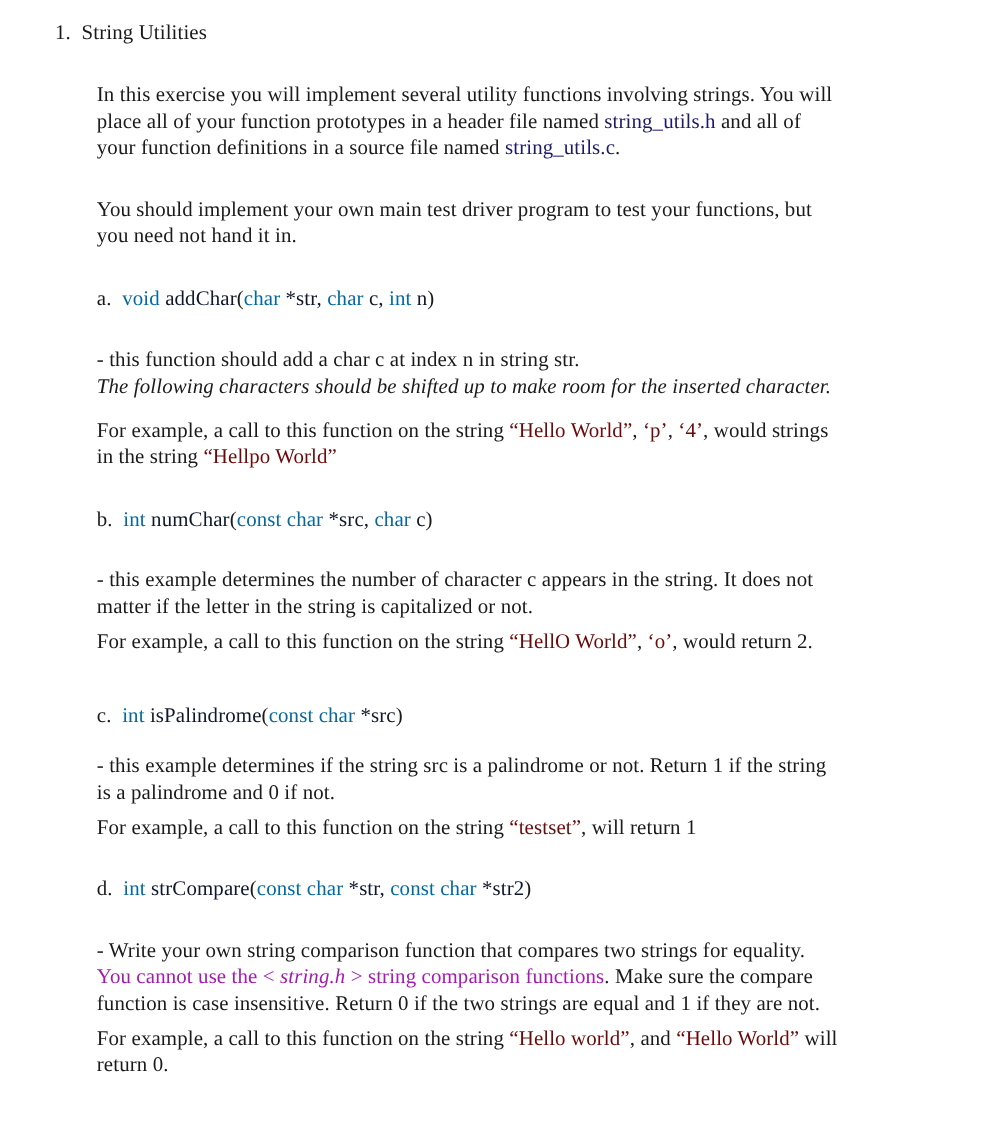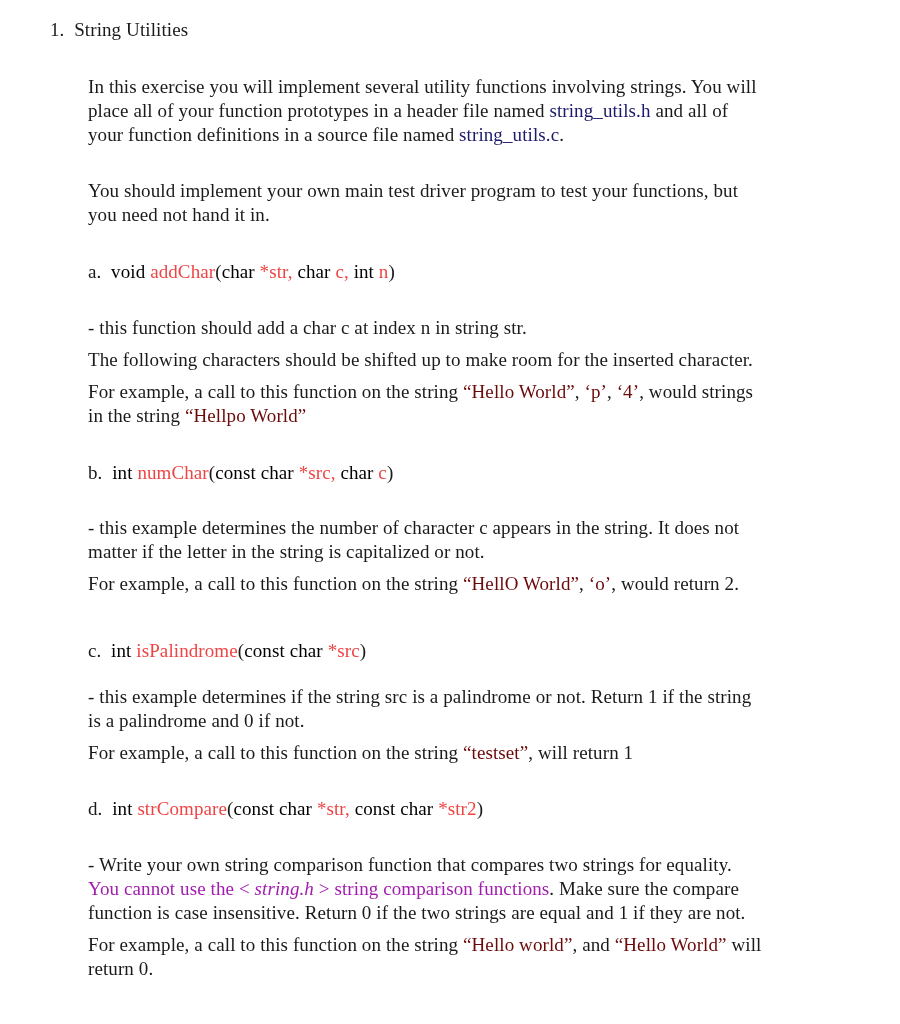--- a/index.html
+++ b/index.html
@@ -10,22 +10,22 @@
     }
     .doc { position: absolute; left: 0; top: 0; width: 900px; height: 768px; }
     .line {
       position: absolute;
       font-family: "Liberation Serif", "DejaVu Serif", serif;
       font-size: 19px;
       white-space: nowrap;
       line-height: 24px;
       letter-spacing: 0.1px;
     }
-    .kw { color: #000000; }
-    .fn { color: #ef4444; }
+    .kw { color: #0369a1; }
+    .fn { color: #0f172a; }
     .str { color: #6b0a0a; }
     .file { color: #1c1a6b; }
     .red { color: #a21caf; }
     .it { font-style: italic; }
   </style>
 </head>
 <body>
 
 <div class="doc">
 
@@ -43,21 +43,21 @@
   </div>
 
   <div class="line" style="left:88px; top:179px;">You should implement your own main test driver program to test your functions, but</div>
   <div class="line" style="left:88px; top:203px;">you need not hand it in.</div>
 
   <div class="line" style="left:88px; top:260px;">
     <span>a.</span>&nbsp;
     <span class="kw">void</span>&nbsp;<span class="fn">addChar</span><span>(</span><span class="kw">char</span><span class="fn"> *str, </span><span class="kw">char</span><span class="fn"> c, </span><span class="kw">int</span><span class="fn"> n</span><span>)</span>
   </div>
   <div class="line" style="left:88px; top:316px;">- this function should add a char c at index n in string str.</div>
-  <div class="line" style="left:88px; top:348px;">The following characters should be shifted up to make room for the inserted character.</div>
+  <div class="line" style="left:88px; top:340px;font-style:italic;">The following characters should be shifted up to make room for the inserted character.</div>
   <div class="line" style="left:88px; top:380px;">
     <span>For example, a call to this function on the string </span><span class="str">“Hello World”</span><span>, </span><span class="str">‘p’</span><span>, </span><span class="str">‘4’</span><span>, would strings</span>
   </div>
   <div class="line" style="left:88px; top:404px;">
     <span>in the string </span><span class="str">“Hellpo World”</span>
   </div>
 
   <div class="line" style="left:88px; top:461px;">
     <span>b.</span>&nbsp;
     <span class="kw">int</span>&nbsp;<span class="fn">numChar</span><span>(</span><span class="kw">const char</span><span class="fn"> *src, </span><span class="kw">char</span><span class="fn"> c</span><span>)</span>

